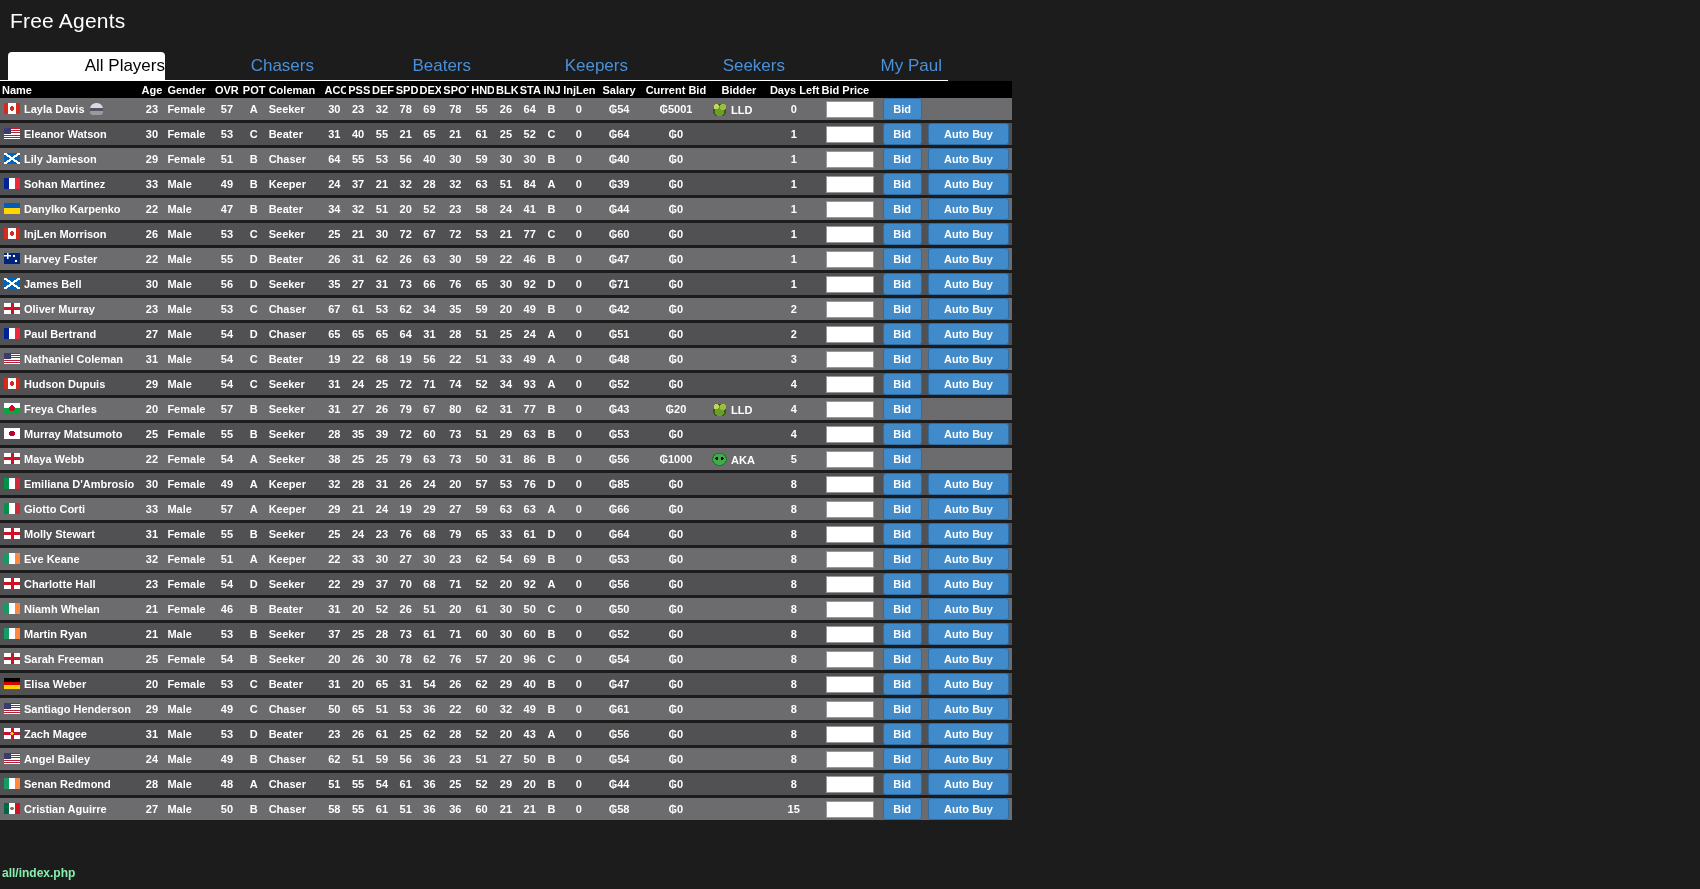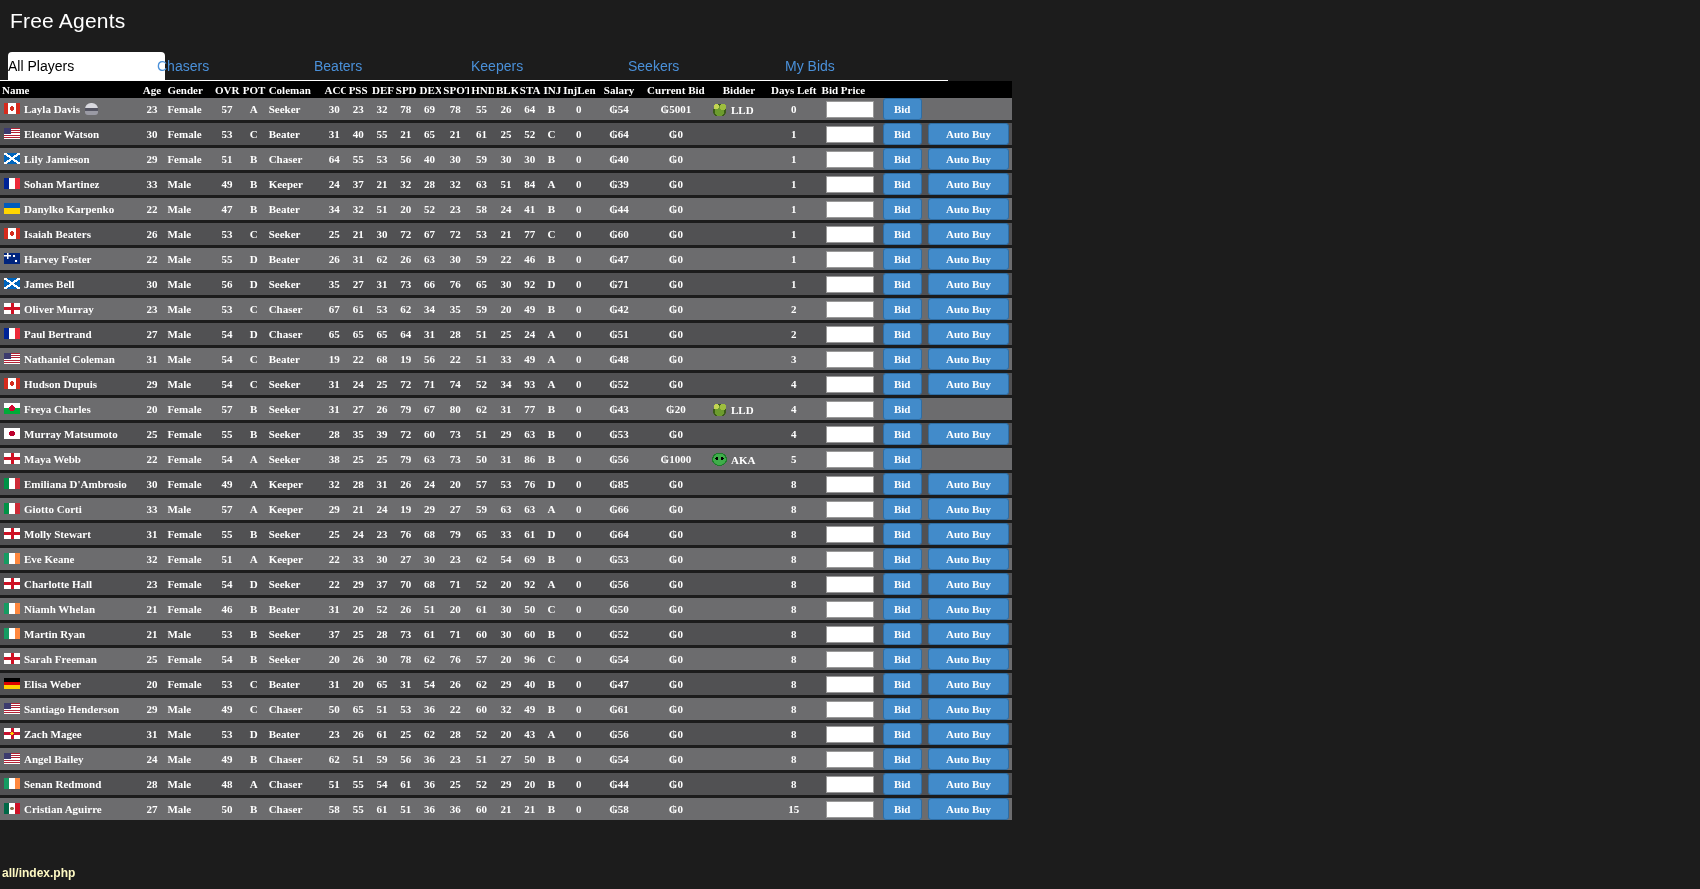--- a/index.html
+++ b/index.html
@@ -13,29 +13,29 @@
   .page-title {
     color:#ffffff; font-size:21px; font-weight:400;
     padding:9px 0 0 10px; letter-spacing:0.2px;
   }
   
   .tabs {
     display:flex; margin-top:19px; width:948px;
     border-bottom:1px solid #ffffff; padding-left:0;
   }
   .tab {
-    width:157px; height:28px; line-height:28px; text-align:left;
-    color:#4a90d9; font-size:14px; cursor:pointer; white-space:nowrap;
+    width:157px; height:28px; line-height:28px; text-align:right;
+    color:#4a90d9; font-size:17px; cursor:pointer; white-space:nowrap;
   }
   .tab.active {
     background:#ffffff; color:#000000; border-radius:4px 4px 0 0;
     margin-left:8px; margin-right:-8px;
   }
   
-  table { border-collapse:separate; border-spacing:0; table-layout:fixed; width:1012px;font-family:Liberation Serif, serif; }
+  table { border-collapse:separate; border-spacing:0; table-layout:fixed; width:1012px; }
   thead th {
     background:#000; color:#fff; font-size:11px; font-weight:bold;
     height:17px; padding:0 2px; text-align:center; white-space:nowrap; overflow:hidden;
   }
   thead th.al { text-align:left; }
   tbody td {
     height:25px; padding:0 2px;
     border-bottom:3px solid #1c1c1c;
     font-size:11px; font-weight:bold; color:#fff;
     text-align:center; white-space:nowrap; overflow:hidden;
@@ -95,35 +95,35 @@
     padding:0 2px; font-size:11px; font-family:inherit;
   }
   .btn {
     background:#428bca; border:1px solid #2e6da4; color:#fff;
     font-weight:bold; font-size:11px; font-family:inherit;
     border-radius:3px; padding:4px 0; cursor:pointer; display:block; width:100%;
   }
   td.c-bid, td.c-auto { padding:0 3px; }
   .status-link {
     position:absolute; left:2px; bottom:9px;
-    color:#fef9c3; font-size:12px; font-weight:bold; z-index:5;
+    color:#86efac; font-size:12px; font-weight:bold; z-index:5;
   }
 </style>
 </head>
 <body>
 
 <div class="page-title">Free Agents</div>
 
 <div class="tabs">
     <div class="tab active">All Players</div>
     <div class="tab">Chasers</div>
     <div class="tab">Beaters</div>
     <div class="tab">Keepers</div>
     <div class="tab">Seekers</div>
-    <div class="tab">My Bids</div>
+    <div class="tab">My Paul</div>
   </div>
 
 <table>
   <colgroup>
     <col style="width:134px">
       <col style="width:26px">
       <col style="width:46px">
     <col style="width:27px">
       <col style="width:25px">
       <col style="width:54px">
@@ -317,21 +317,21 @@
     <td>1</td>
     <td><input class="bid-price-input" style=""></td>
     <td class="c-bid">
           <button class="btn">Bid</button>
         </td>
     <td class="c-auto">
           <button class="btn">Auto Buy</button>
         </td>
   </tr>
       <tr>
-    <td class="al c-name"><span class="flag f-canada"></span><span>Isaiah Beaters</span></td>
+    <td class="al c-name"><span class="flag f-canada"></span><span>InjLen Morrison</span></td>
     <td>26</td>
     <td class="al">Male</td>
     <td>53</td>
     <td>C</td>
     <td class="al">Seeker</td>
     <td>25</td>
     <td>21</td>
     <td>30</td>
     <td>72</td>
     <td>67</td>

